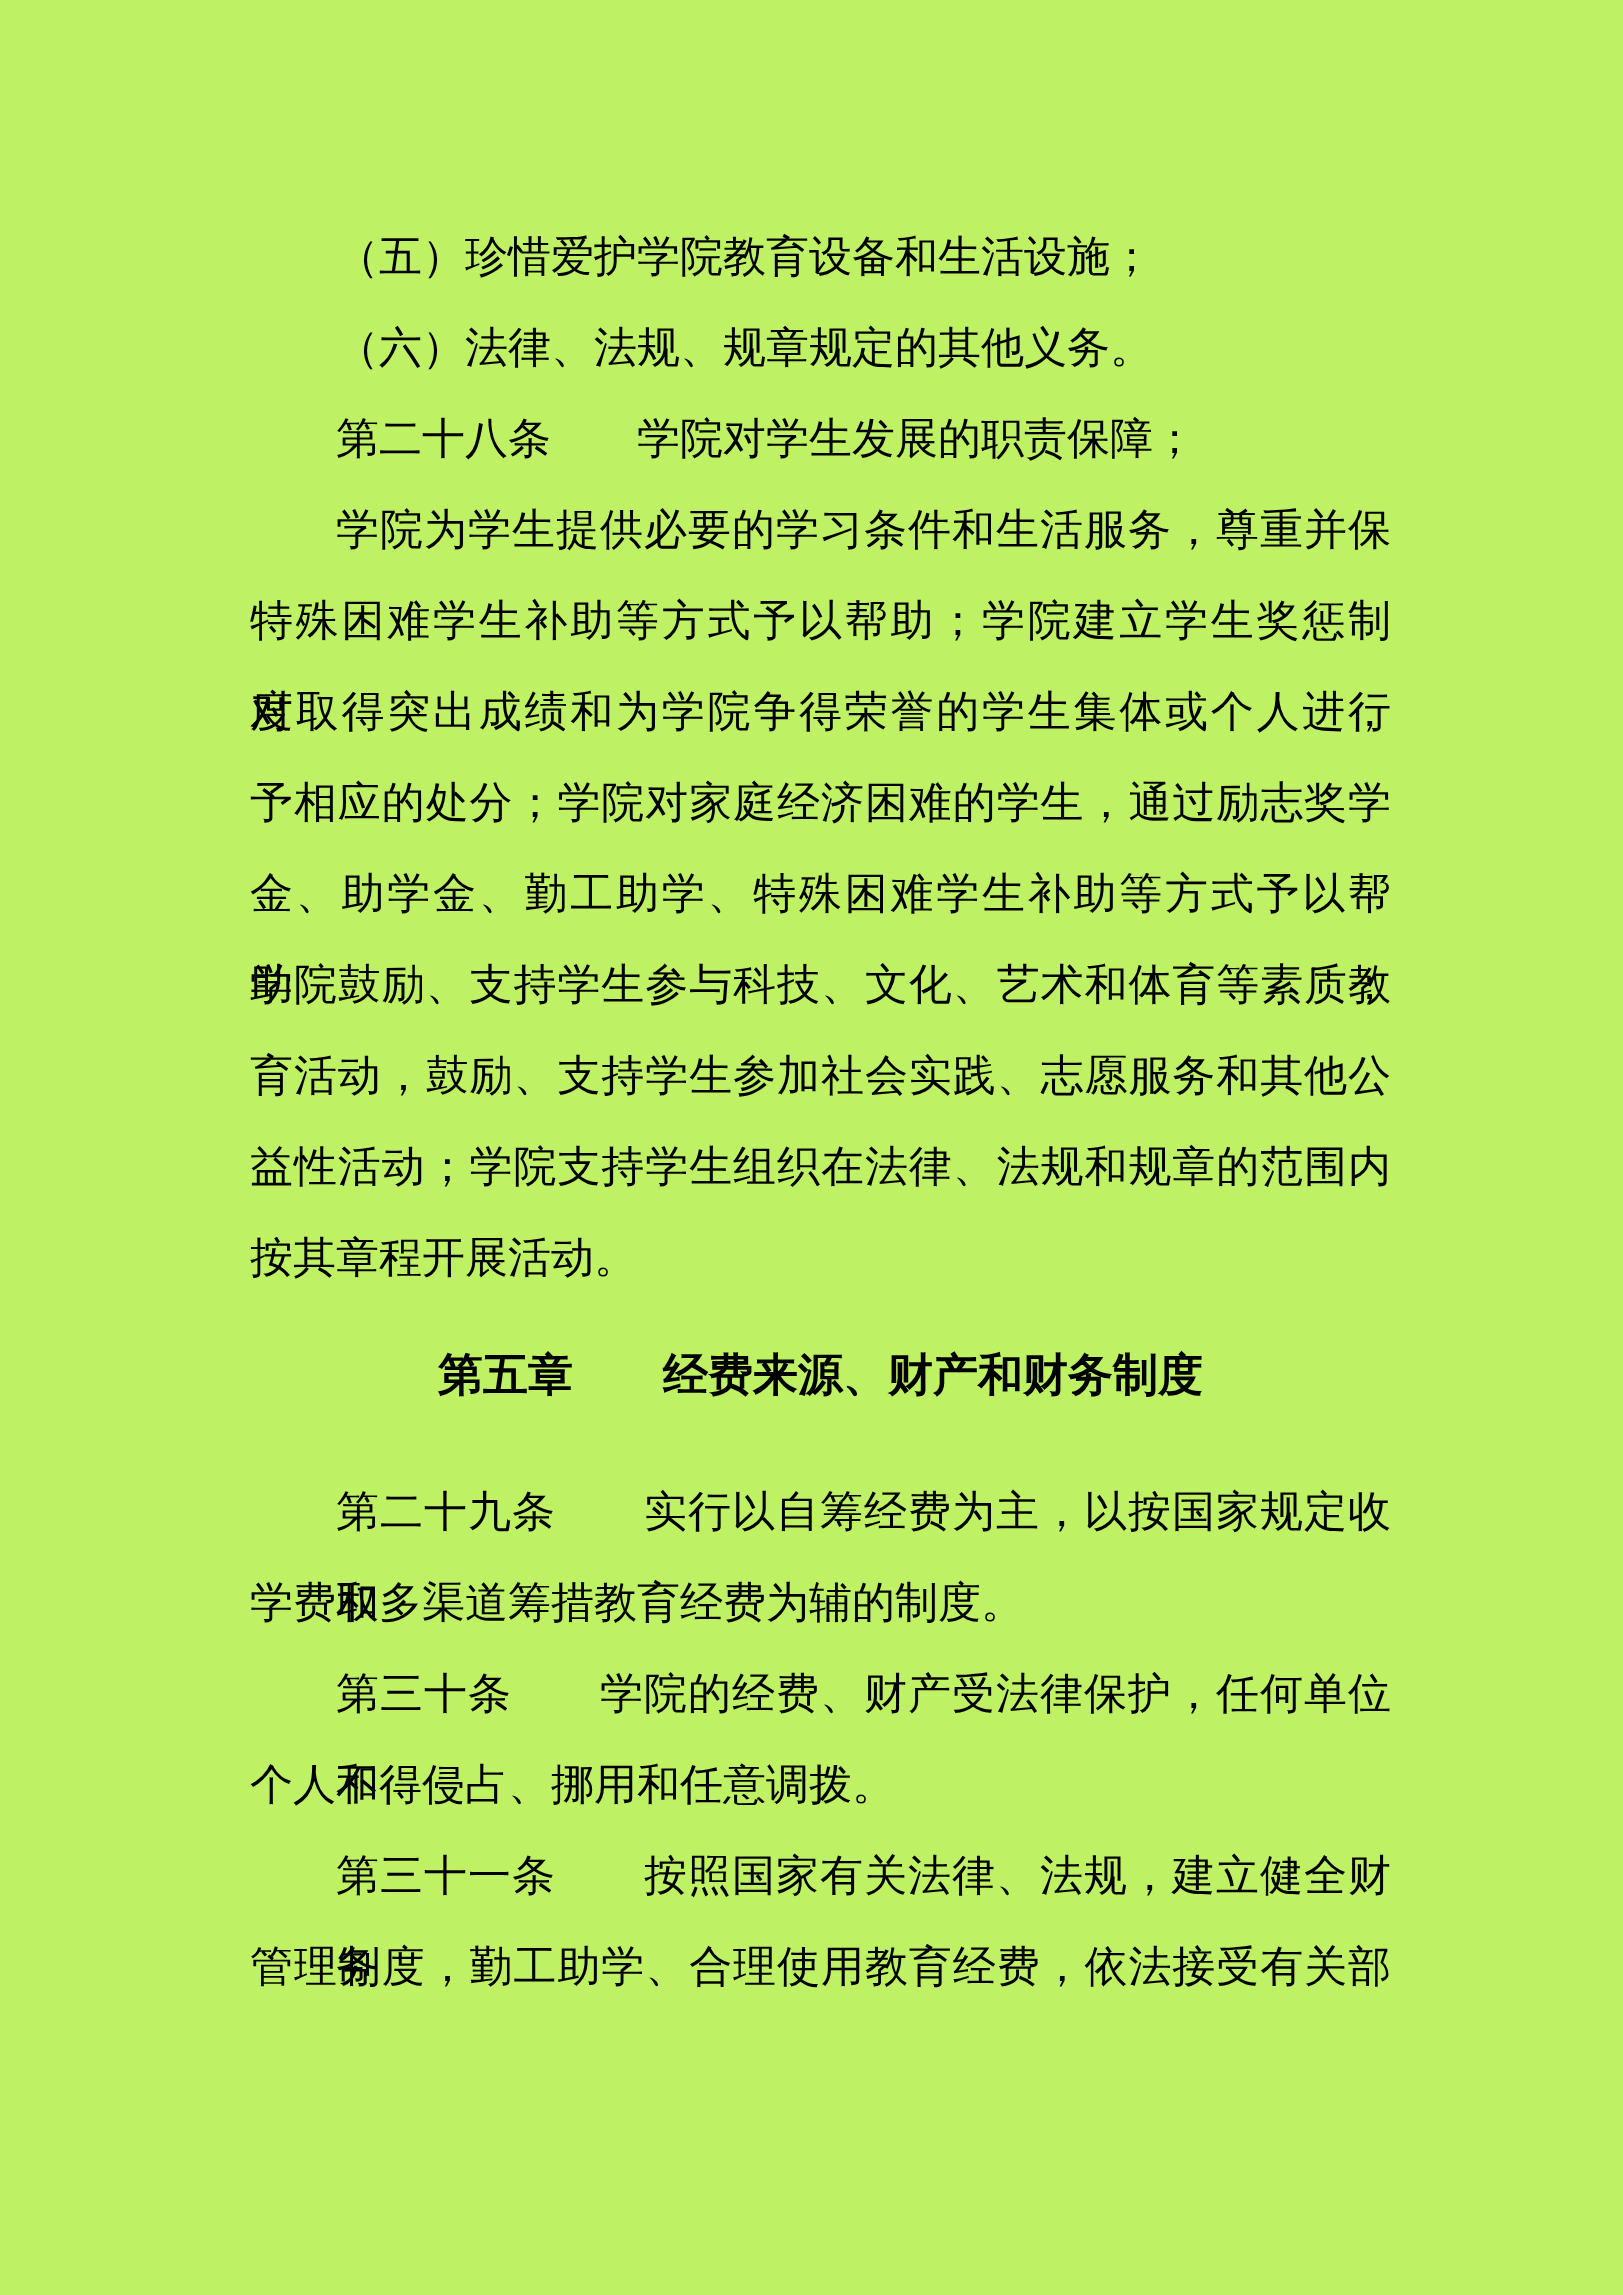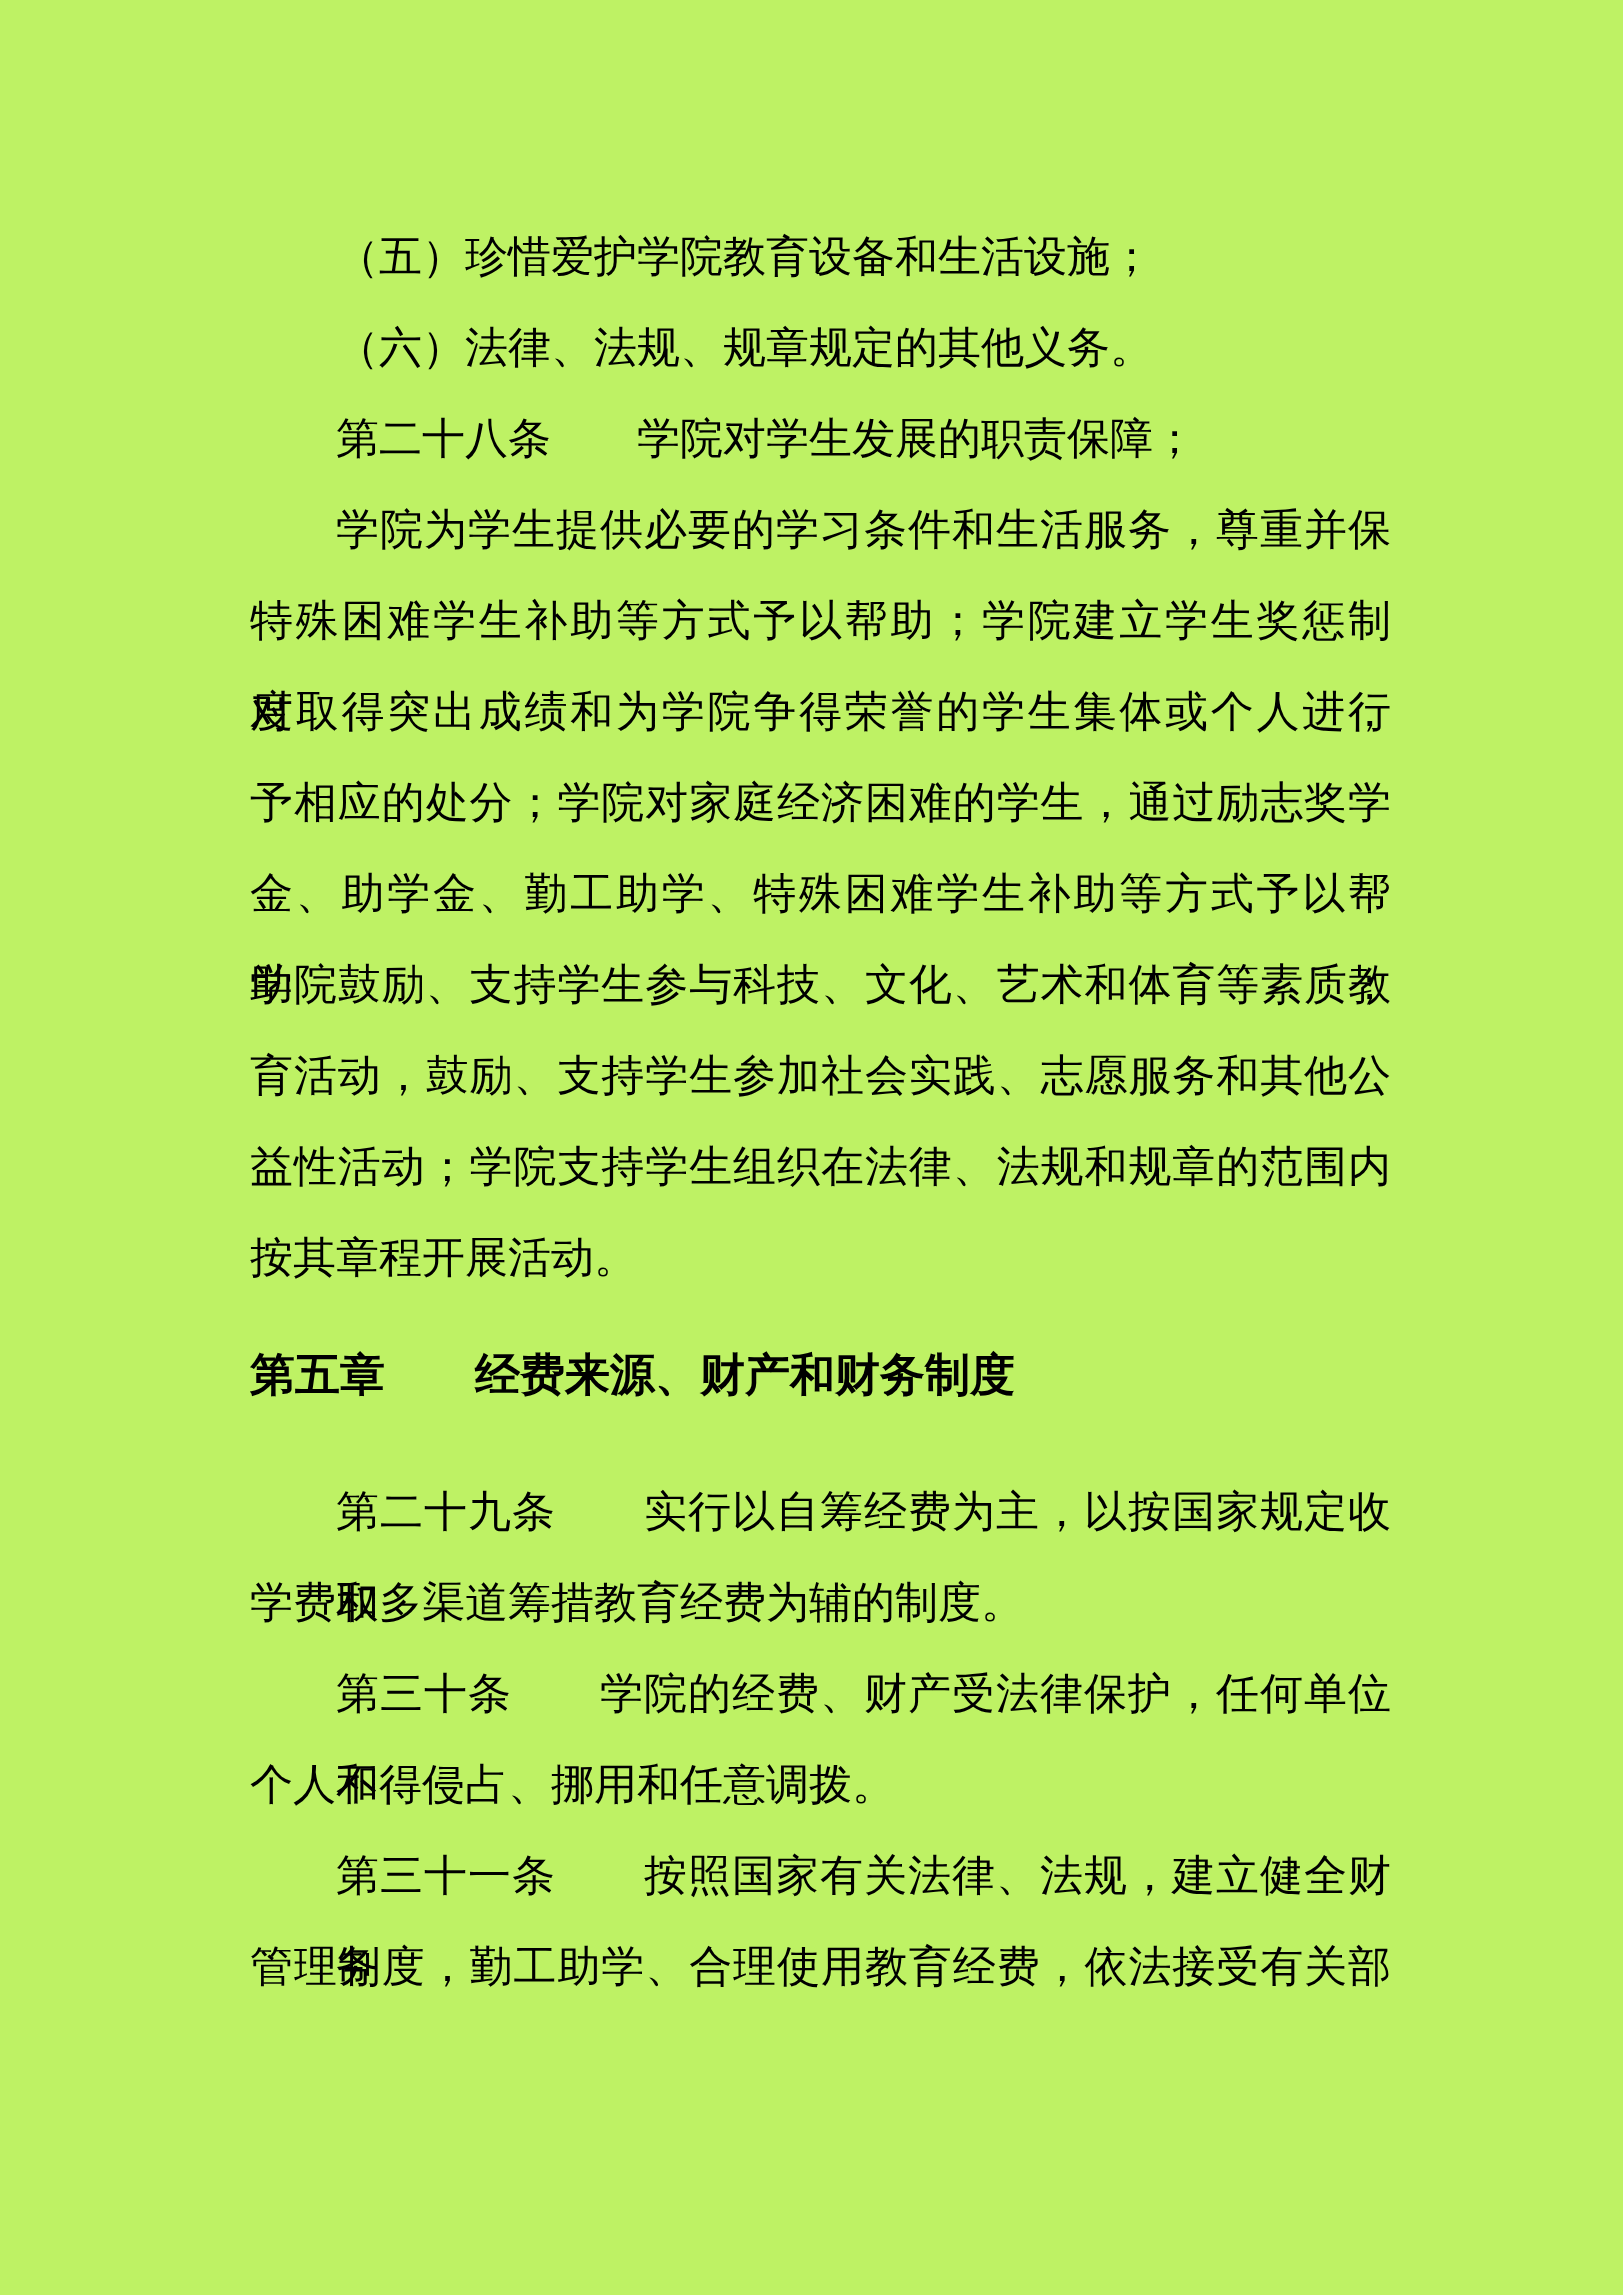--- a/index.html
+++ b/index.html
@@ -40,20 +40,21 @@
   .ln.ind.jst {
     width: 1055px;
   }
   .chapter-heading {
     margin-top: 26px;
     margin-bottom: 46px;
     height: 91px;
     line-height: 91px;
     font-size: 45px;
     font-weight: bold;
+    text-align: center;
     font-family: "Liberation Sans", "DejaVu Sans", sans-serif;
     white-space: nowrap;
   }
 </style>
 </head>
 <body>
 
 <div class="page">
   <div class="doc">
 

